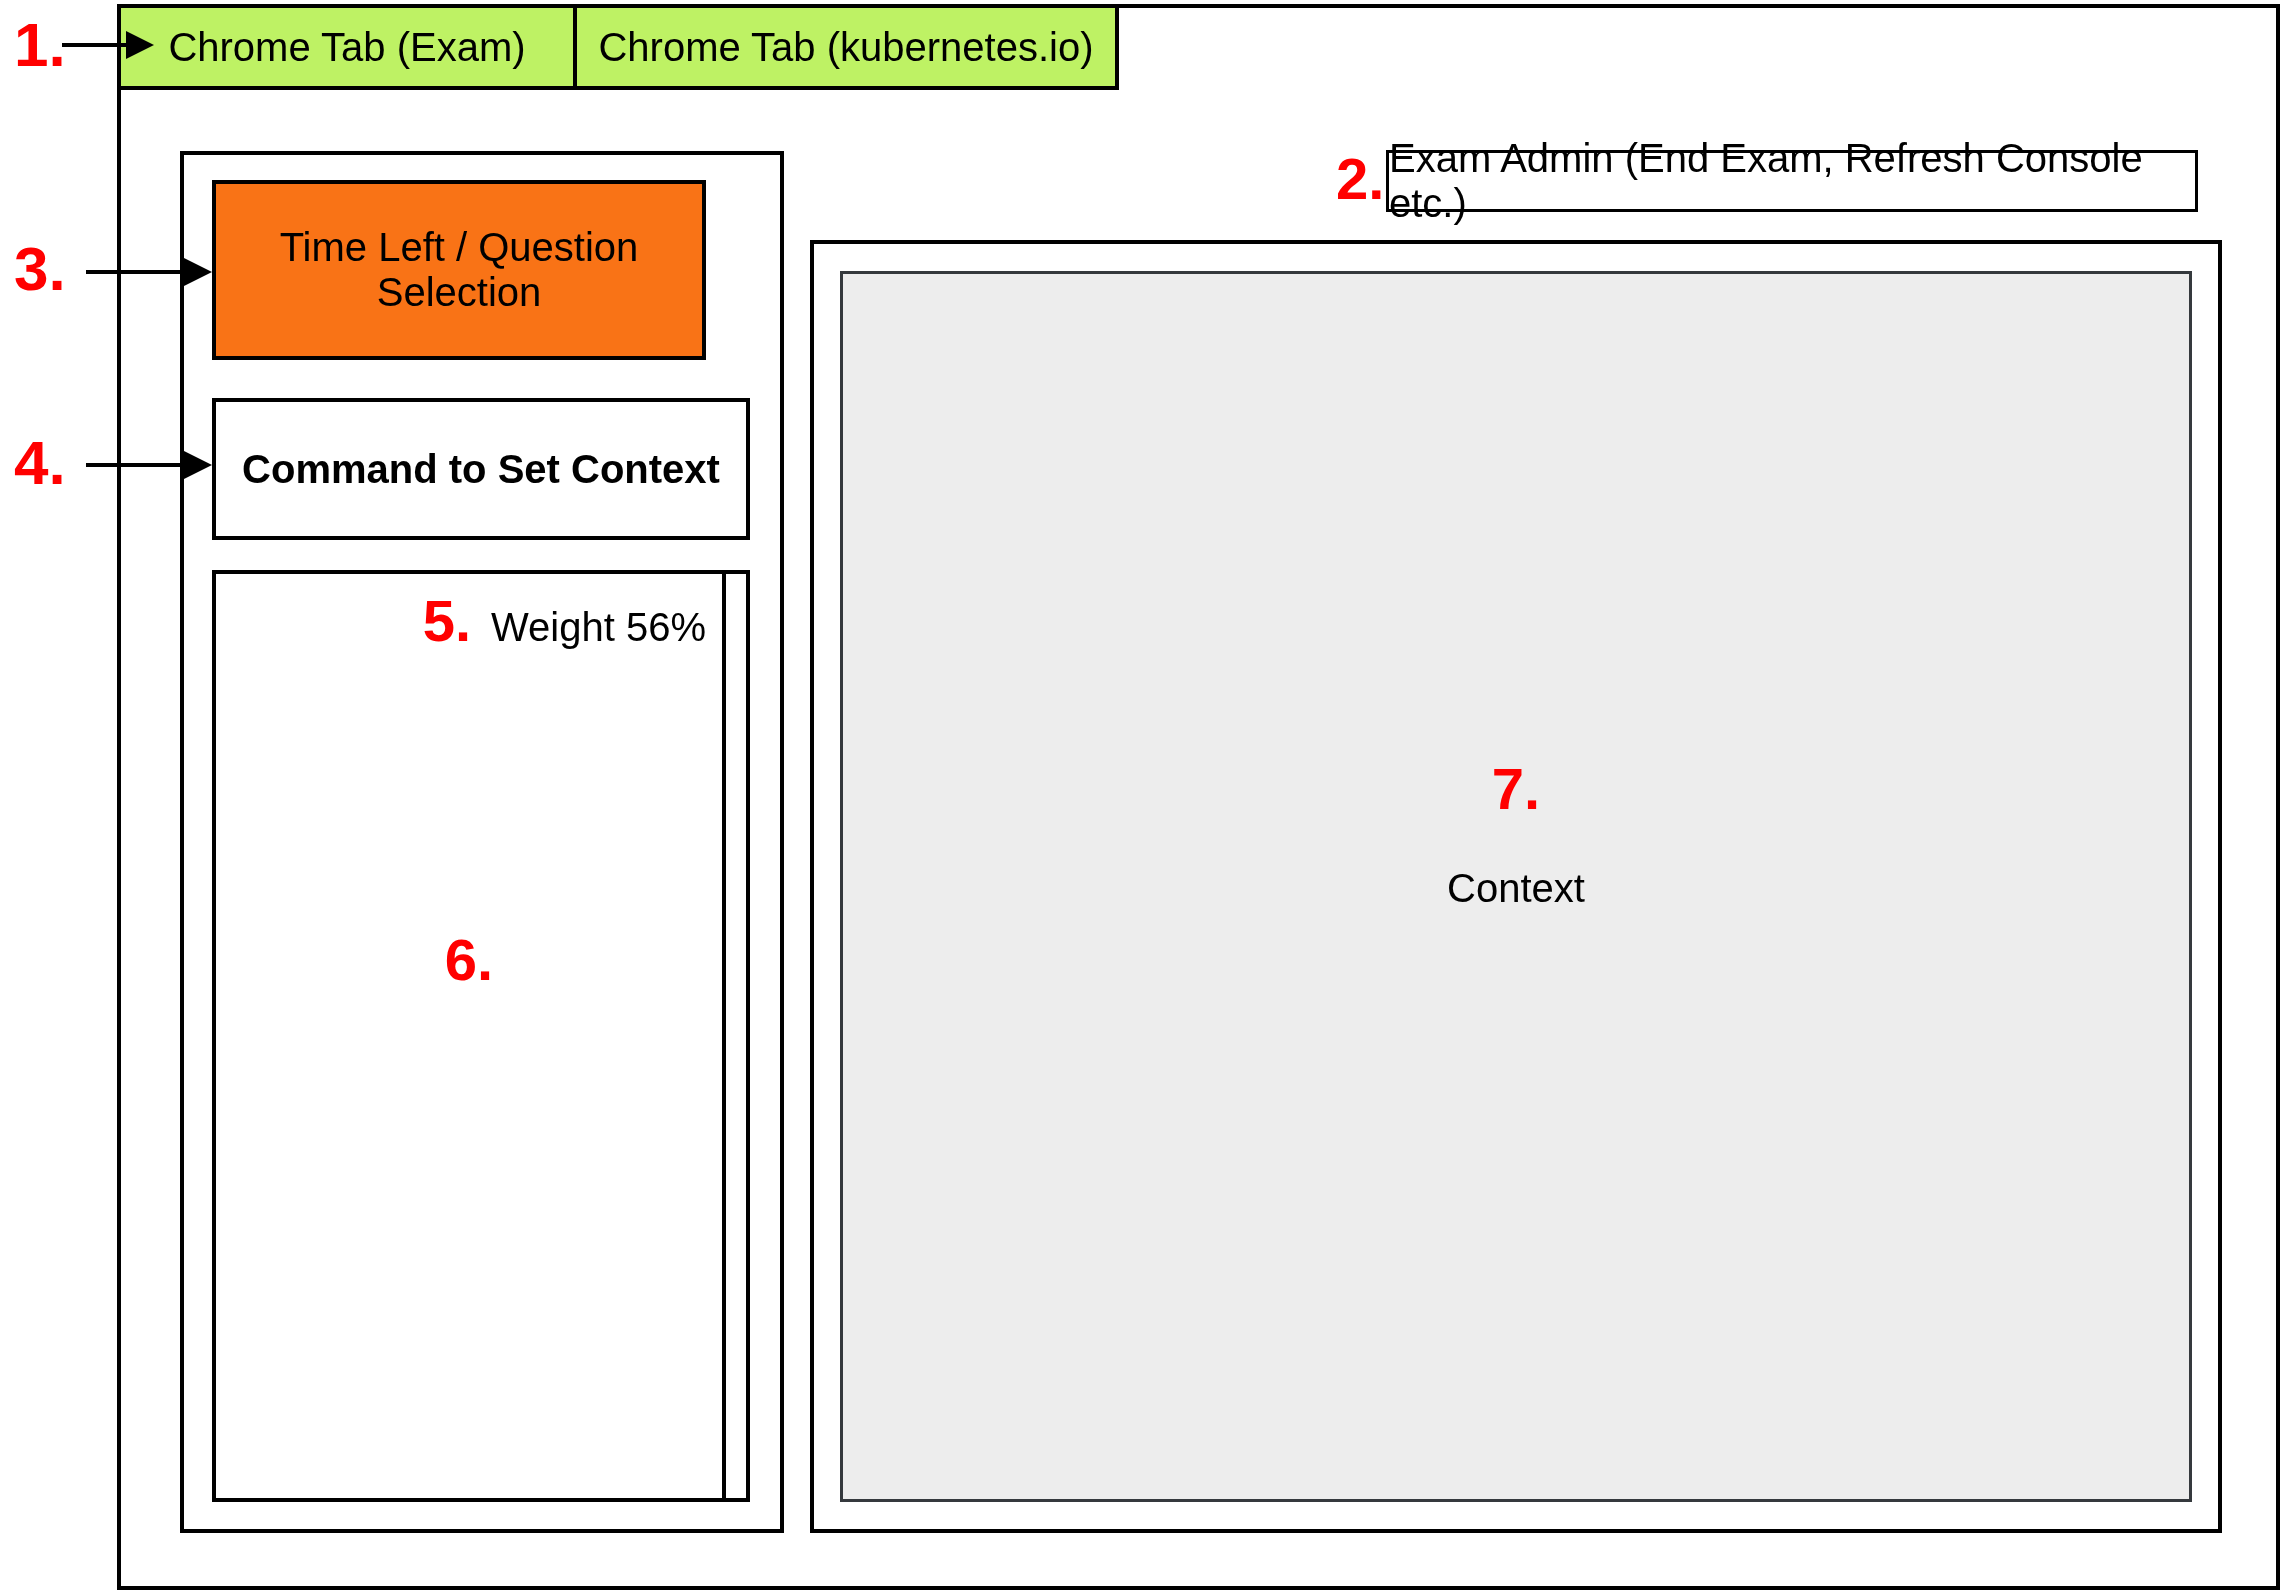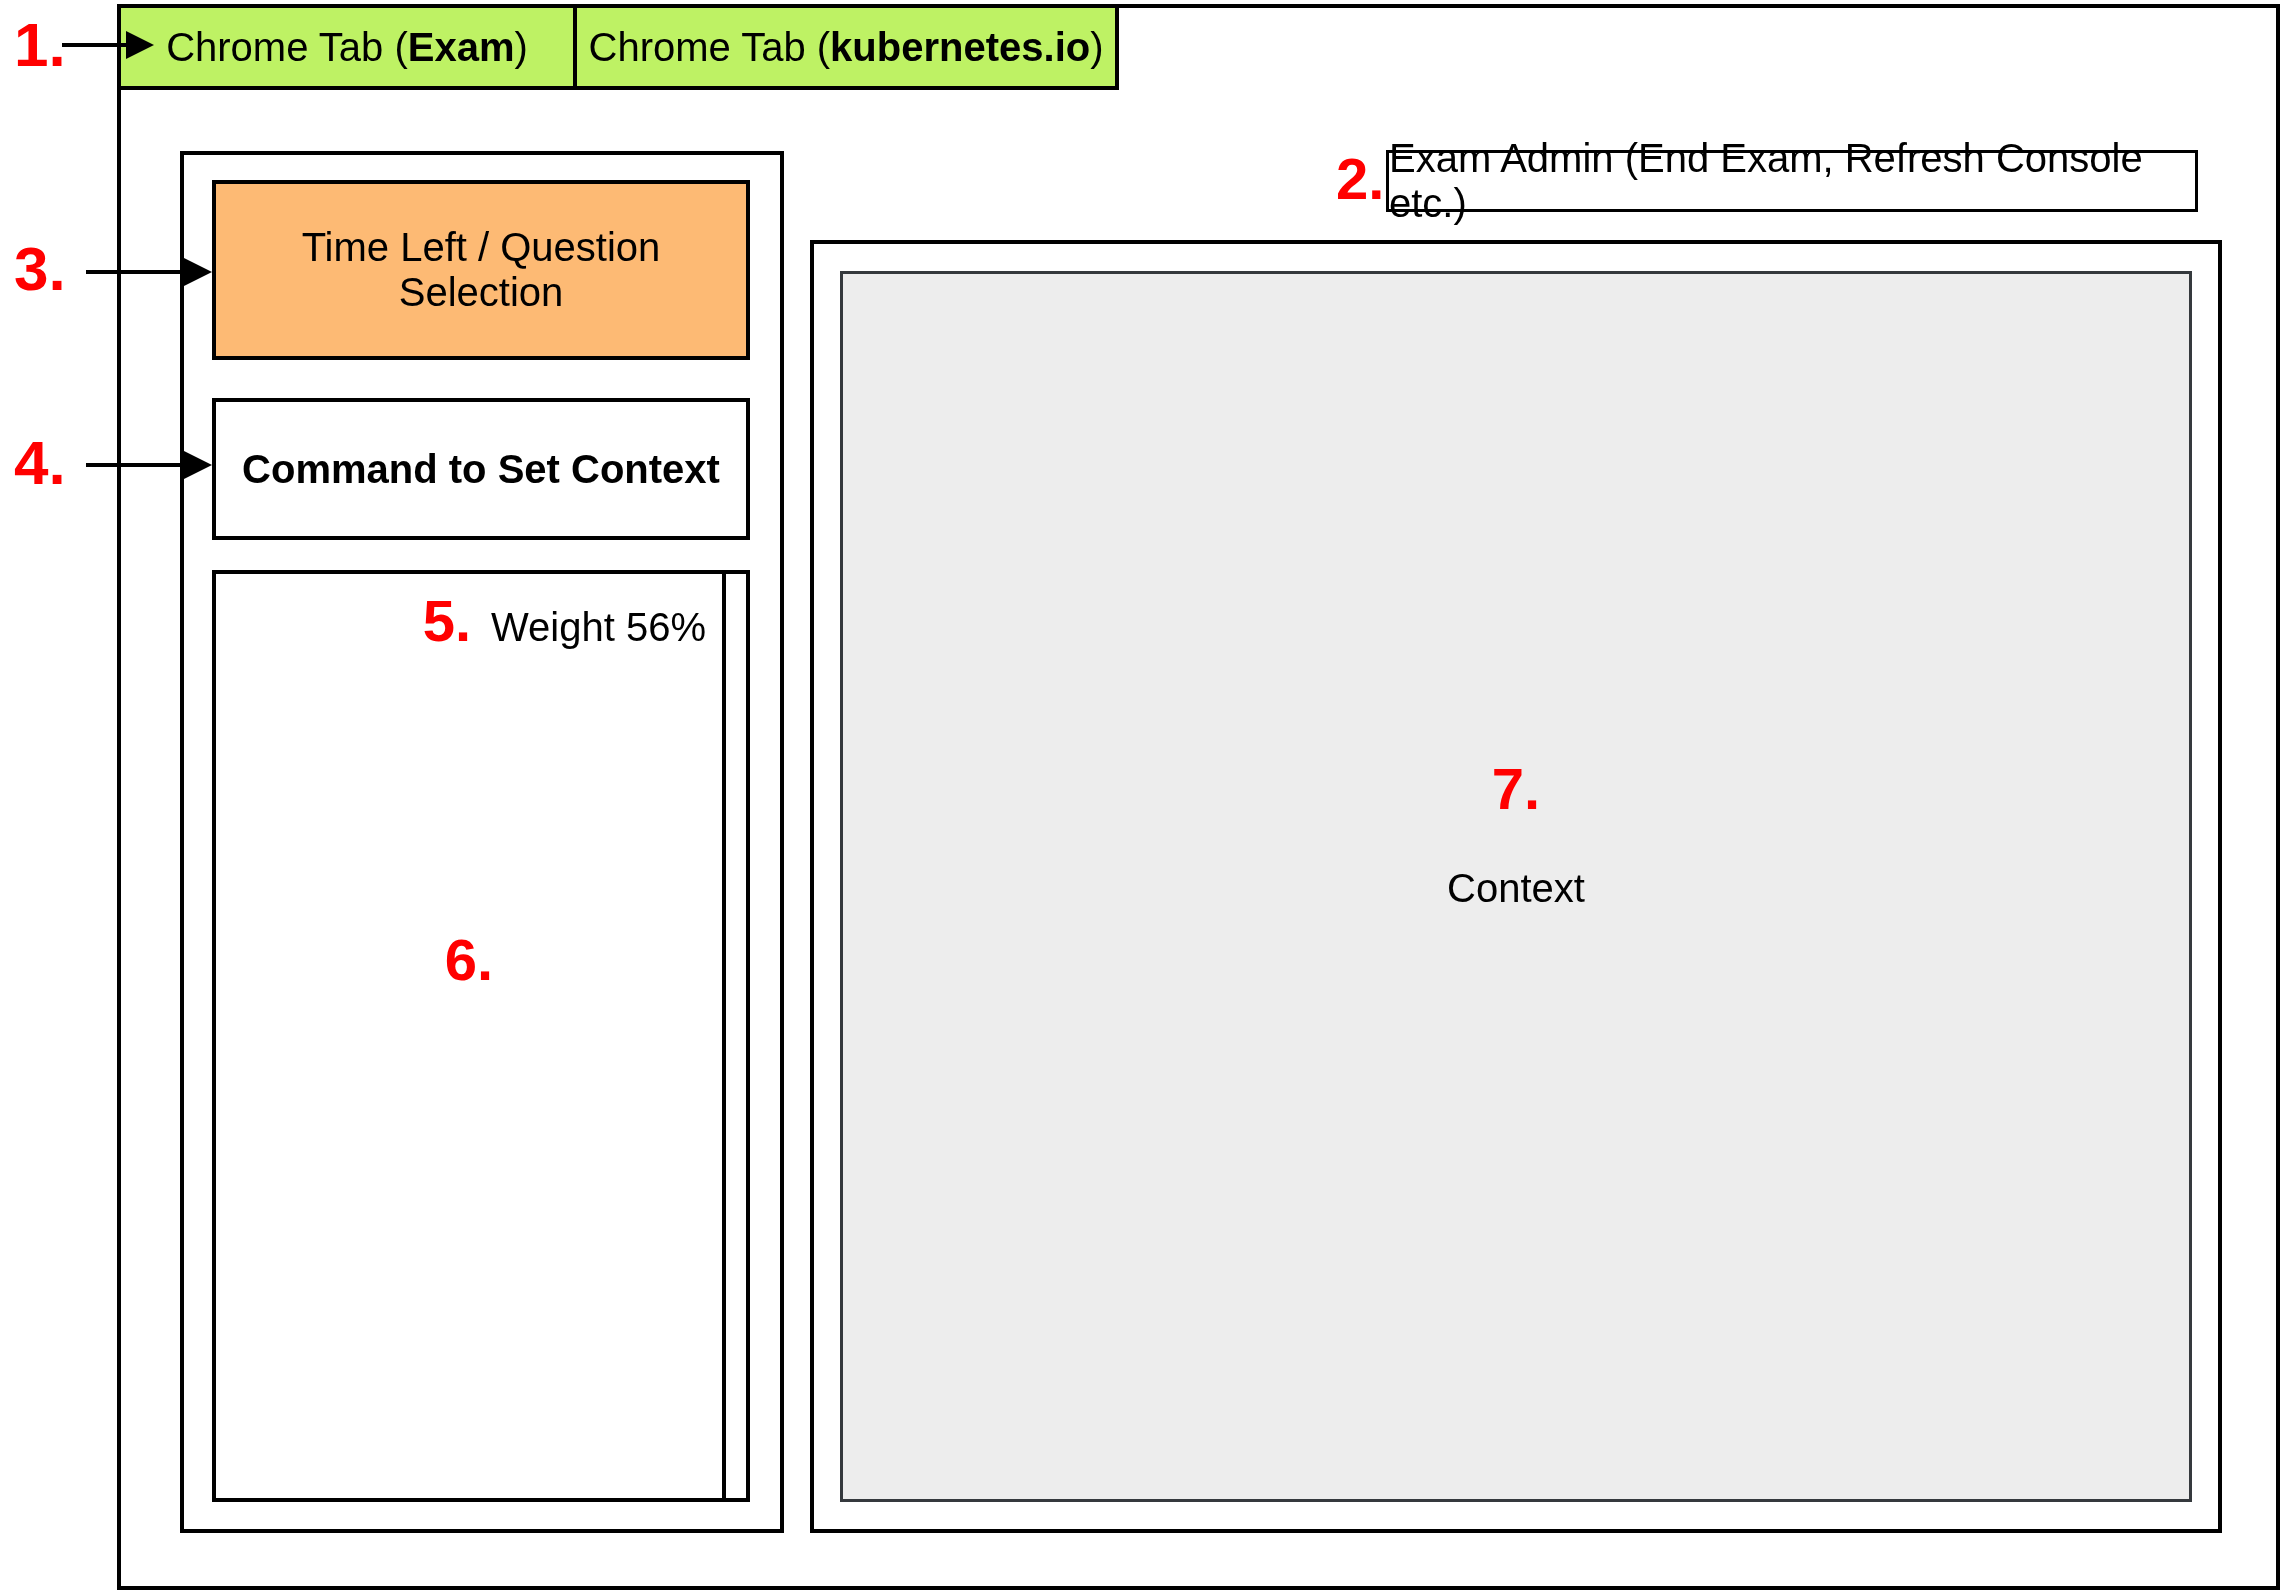--- a/index.html
+++ b/index.html
@@ -28,21 +28,21 @@
 
   
   .tab{
     top:4px; height:86px;
     border:4px solid var(--line_black,#000);
     display:flex; align-items:center; justify-content:center;
     font-size:40px; white-space:pre; background:#bef264;
   }
   #tab-exam{left:117px; width:460px;}
   #tab-kubernetes{left:573px; width:546px;}
-  .tab b{font-weight:bold;}
+  .tab b{font-weight:normal;}
 
   
   .annot{
     color:var(--annotation_red,#FF0000);
     font-weight:bold; font-size:62px; line-height:1;
   }
   #annot-1{left:14px; top:14px;}
   #annot-2{left:1336px; top:150px; font-size:58px;}
   #annot-3{left:14px; top:238px;}
   #annot-4{left:14px; top:432px;}
@@ -61,24 +61,24 @@
     display:flex; align-items:center; justify-content:center;
     font-size:40px; background:#fff;
   }
 
   
   #sidebar-container{
     left:180px; top:151px; width:604px; height:1382px;
     border:4px solid var(--line_black,#000); background:#fff;
   }
   #time-box{
-    left:212px; top:180px; width:538px; height:180px;
+    left:212px; top:180px; width:494px; height:180px;
     border:4px solid var(--line_black,#000);
     display:flex; align-items:center; justify-content:center;
-    font-size:40px; text-align:center; background:#fdba74;
+    font-size:40px; text-align:center; background:#f97316;
   }
   #context-box{
     left:212px; top:398px; width:538px; height:142px;
     border:4px solid var(--line_black,#000);
     display:flex; flex-direction:column; align-items:center; justify-content:center;
     font-size:40px; line-height:1.25; text-align:left; background:#fff;
   }
   #context-box .ctx-title{font-weight:bold;}
 
   

